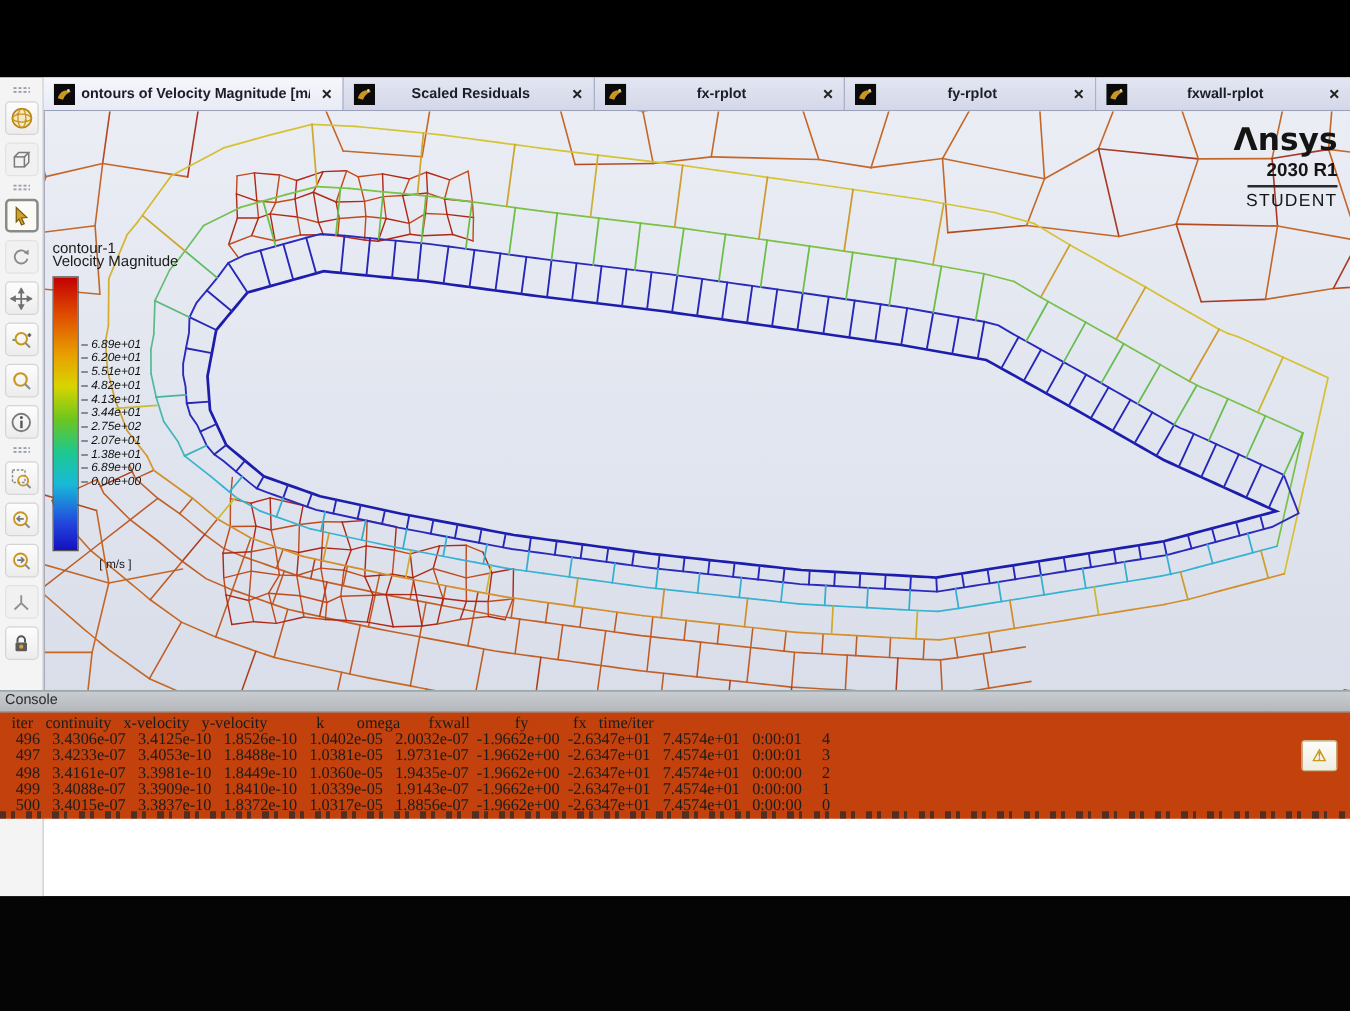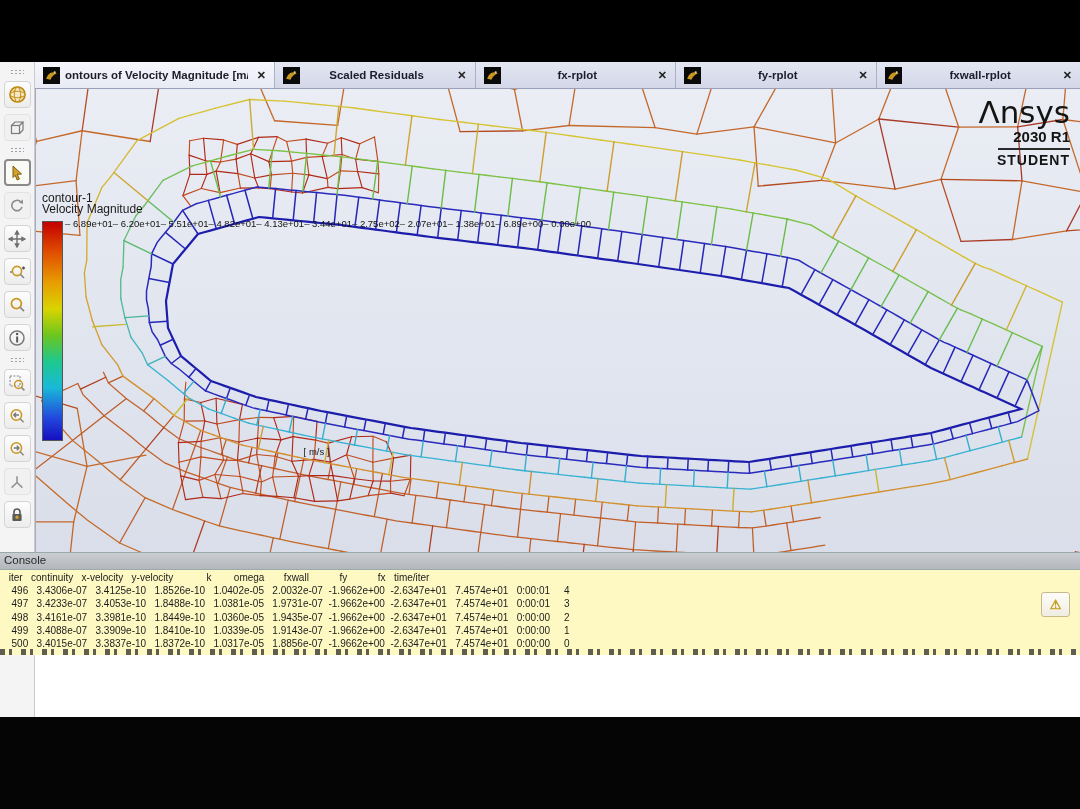--- a/index.html
+++ b/index.html
@@ -26,46 +26,46 @@
   .tab.active{background:linear-gradient(#f6f7fc,#e8eaf5);}
   .tab .lbl{overflow:hidden;text-overflow:clip;}
   .tab .x{font-size:11px;font-weight:bold;color:#222;margin-left:4px;}
   .tabfill{flex:1;background:#f2f3f8;}
   .tabicon{width:17px;height:17px;flex:0 0 17px;}
   
   .gfx{position:relative;height:492px;background:linear-gradient(#eaedf4,#d9deea);overflow:hidden;
        border-left:1px solid #aab;}
   .gfx svg.mesh{position:absolute;left:0;top:0;}
   .ansys{position:absolute;right:10px;top:8px;text-align:right;color:#141414;z-index:5;}
-  .ansys .brand{font-size:31px;font-weight:normal;letter-spacing:0px;line-height:30px;font-family:"DejaVu Sans",sans-serif;}
+  .ansys .brand{font-size:25px;font-weight:bold;letter-spacing:0px;line-height:30px;font-family:"DejaVu Sans",sans-serif;}
   .ansys .rel{font-size:15px;font-weight:bold;margin-top:1px;}
   .ansys .rule{border-top:2px solid #2a2a2a;width:72px;margin:3px 0 2px auto;}
-  .ansys .ed{font-size:14px;font-weight:bold;letter-spacing:1px;}
+  .ansys .ed{font-size:14px;font-weight:normal;letter-spacing:1px;}
   .legend{position:absolute;left:6px;top:104px;z-index:5;color:#1a1a1a;}
   .legend .t{font-size:12px;line-height:11px;}
   .legendbody{display:flex;margin-top:6px;}
   .cbar2{width:19px;height:218px;border:1px solid #555;
         background:linear-gradient(#c40000,#e04e00 14%,#e89e00 28%,#d8d400 40%,#6cc61e 52%,#1ec88e 64%,#19b9d8 76%,#2247dd 90%,#1510c0 100%);}
-  .ticks{display:flex;flex-direction:row;justify-content:space-between;margin-left:2px;height:224px;margin-top:-3px;}
+  .ticks{display:flex;flex-direction:column;justify-content:center;margin-left:2px;height:224px;margin-top:-3px;font-style:italic;}
   .tick{font-size:9.5px;color:#111;white-space:nowrap;}
   .tick::before{content:"– ";color:#333;}
   .unit{font-size:9.5px;margin-top:4px;text-align:center;}
   
   .statusrow{height:26px;background:#fff;border-bottom:1px solid #c8ccd4;display:flex;align-items:center;
              justify-content:flex-end;gap:6px;font-size:11.5px;color:#222;padding-right:0;}
   .statusrow input{width:104px;height:17px;border:1px solid #777;font-size:11px;padding:0 3px;
                    font-family:"Liberation Sans",sans-serif;}
   .spacer6{height:6px;background:#fff;}
   
-  .console{position:absolute;left:0;top:552px;width:1080px;height:103px;background:#fef9c3;z-index:10;}
+  .console{position:absolute;left:0;top:552px;width:1080px;height:103px;background:#c2410c;z-index:10;}
   .chead{height:18px;background:linear-gradient(#c9cdd1,#b4b8bd);border-top:1px solid #9aa;border-bottom:1px solid #9aa;
          font-size:11.5px;color:#2a2a2a;padding:1px 0 0 4px;box-sizing:border-box;}
   .cbody{position:relative;height:85px;overflow:hidden;}
-  .cbody pre{margin:0;padding:1px 0 0 6px;font-family:Liberation Sans, sans-serif;
-             font-size:10px;line-height:13.2px;color:#1c1c1c;}
+  .cbody pre{margin:0;padding:1px 0 0 6px;font-family:Liberation Serif, serif;
+             font-size:13px;line-height:13.2px;color:#1c1c1c;}
   .clipline{position:absolute;left:0;top:79px;width:1080px;height:6px;overflow:hidden;
             font-family:"DejaVu Sans Mono",monospace;font-size:11.5px;color:#1c1c1c;}
   .warnbtn{position:absolute;right:10px;top:22px;width:27px;height:23px;border:1px solid #c9b98a;border-radius:3px;
            background:linear-gradient(#fdfcf8,#f0ede2);display:flex;align-items:center;justify-content:center;
            color:#c59a18;font-size:13px;font-weight:bold;}
 </style>
 </head>
 <body>
 
 <div class="screen">

